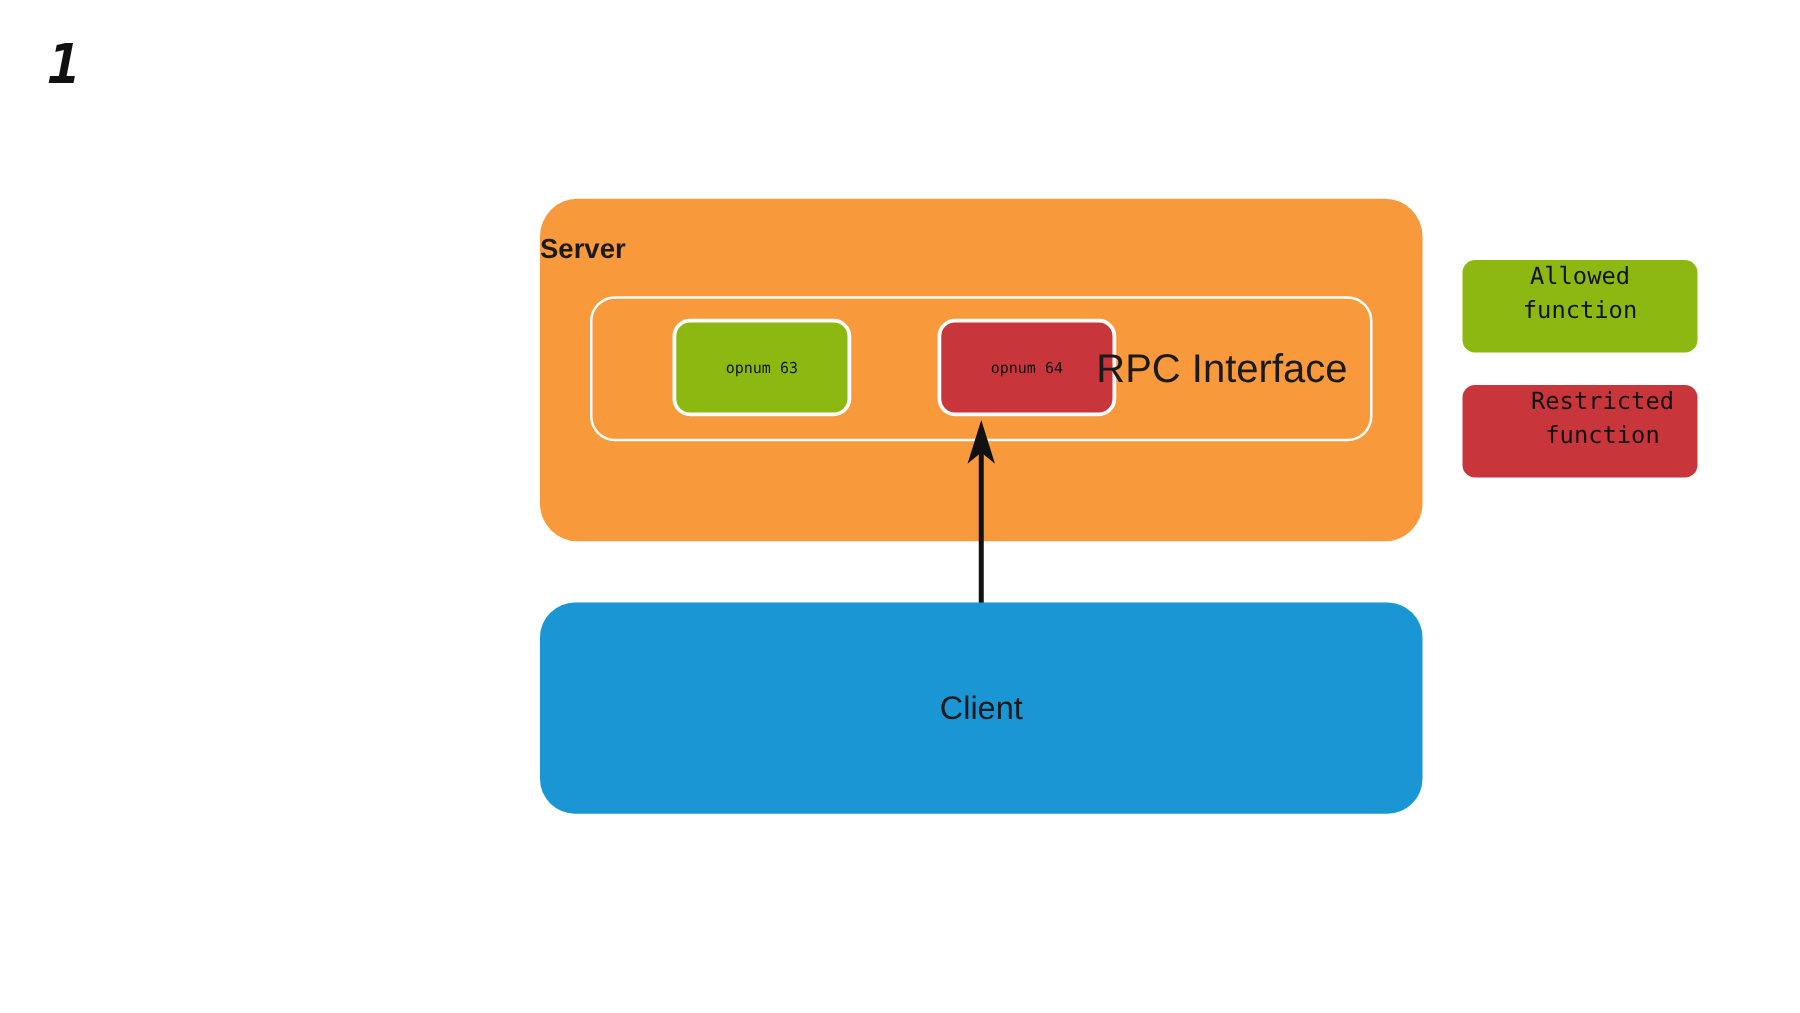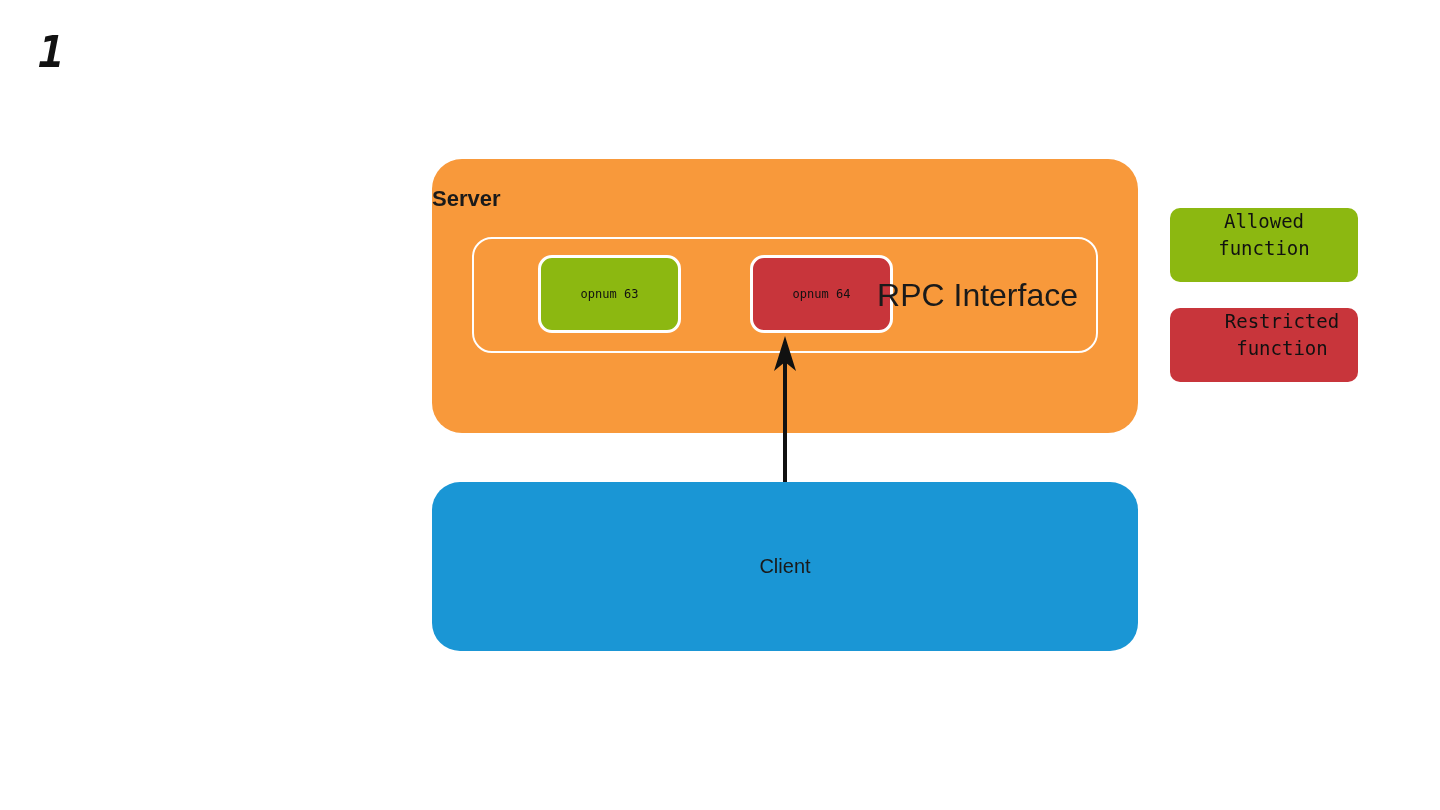--- a/index.html
+++ b/index.html
@@ -72,21 +72,21 @@
   .arrow-wrap { left: 769px; top: 335px; width: 32px; height: 149px; }
 
   
   .client-box {
     left: 432px; top: 482px;
     width: 706px; height: 169px;
     border-radius: 28px;
     display: flex;
     align-items: center;
     justify-content: center;
-    font-size: 20px;
+    font-size: 26px;
   }
 
   
   .legend-box {
     left: 1170px;
     width: 188px; height: 74px;
     border-radius: 10px;
     display: flex;
     align-items: flex-start;
     justify-content: center;

